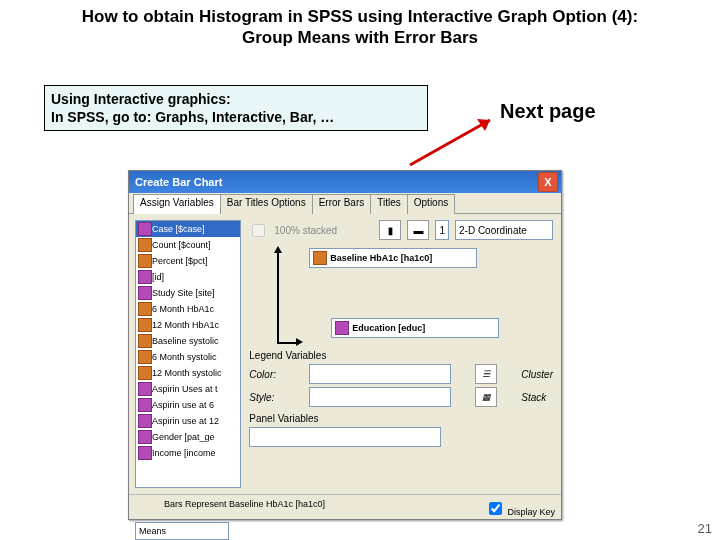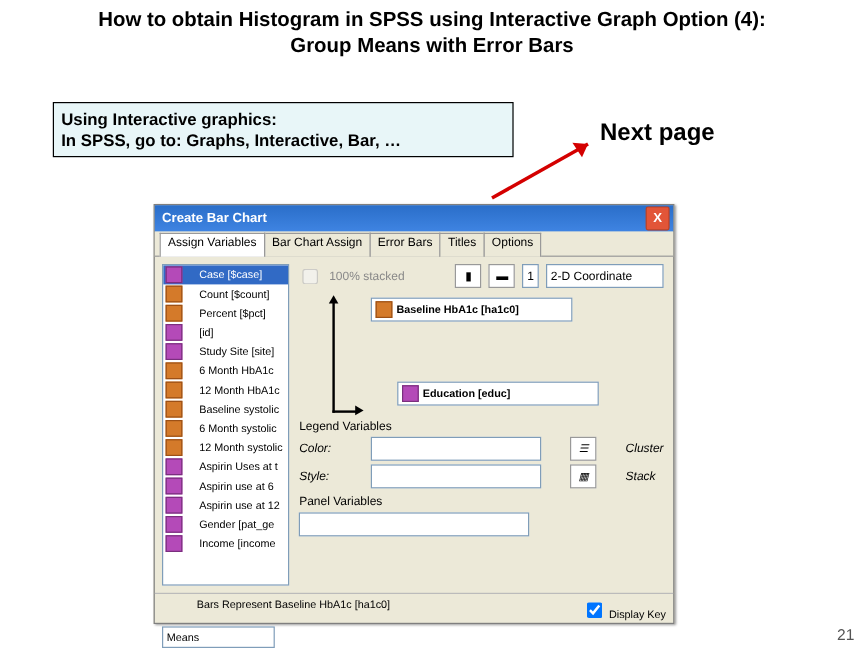--- a/index.html
+++ b/index.html
@@ -11,21 +11,21 @@
 
 .spss-window { position:absolute; left:128px; top:170px; width:432px; height:348px; background:#ece9d8; border:1px solid #7f7f7f; box-shadow:1px 1px 2px #999; font-size:10px; }
 .titlebar { height:22px; background:linear-gradient(#2a6ec9,#3f84e2); display:flex; align-items:center; justify-content:space-between; color:#fff; font-weight:bold; padding:0 3px; }
 .titlebar .title { padding-left:3px; font-size:11px; }
 .close-btn { width:18px; height:18px; background:#e25538; color:#fff; display:flex; align-items:center; justify-content:center; font-weight:bold; border:1px solid #c04020; border-radius:2px; font-size:11px;}
 .tabstrip { height:20px; display:flex; background:#ece9d8; border-bottom:1px solid #999; padding-left:4px; }
 .tab { padding:2px 6px; border:1px solid #999; border-bottom:none; background:#ece9d8; font-size:10px; margin-right:-1px; position:relative; top:1px;}
 .tab.active { background:#fff; z-index:2;}
 .body-area { display:flex; height:280px; }
 .varlist { width:115px; margin:6px 0 6px 6px; background:#fff; border:1px solid #7f9db9; overflow:hidden; }
-.varlist .item { padding:1px 2px; white-space:nowrap; display:flex; align-items:center; gap:14px; font-size:9px;}
+.varlist .item { padding:1px 2px; white-space:nowrap; display:flex; align-items:center; gap:0; font-size:9px;}
 .varlist .item.sel { background:#316ac5; color:#fff;}
 .vicon { width:12px;height:12px; display:inline-block; background:#d47a2a; border:1px solid #9c5016; }
 .vicon.cat { background:#b44ab8; border-color:#7a2f7e;}
 .right-pane { flex:1; padding:6px 8px 4px 8px; font-size:10px;}
 .toprow { height:20px; display:flex; align-items:center; gap:6px;}
 .toprow input[type=checkbox]{ margin:0 3px;}
 .minibtn { width:20px; height:18px; border:1px solid #999; background:#fff; display:inline-flex;align-items:center;justify-content:center;}
 .coord-select { height:18px; border:1px solid #7f9db9; background:#fff; padding:0 3px; display:inline-flex;align-items:center;}
 
 .chart-zone { margin-top:8px; }
@@ -65,21 +65,21 @@
 
 <div class="spss-window">
   <div class="titlebar">
     <span class="title">Create Bar Chart</span>
     <span class="close-btn">
         <span>X</span>
       </span>
   </div>
   <div class="tabstrip">
     <div class="tab active">Assign Variables</div>
-    <div class="tab">Bar Chart Assign</div>
+    <div class="tab">Bar Titles Options</div>
     <div class="tab">Error Bars</div>
     <div class="tab">Titles</div>
     <div class="tab">Options</div>
   </div>
   <div class="body-area">
     <div class="varlist">
       <div class="item sel">
           <span class="vicon cat"></span>
           <span>Case [$case]</span>
         </div>

